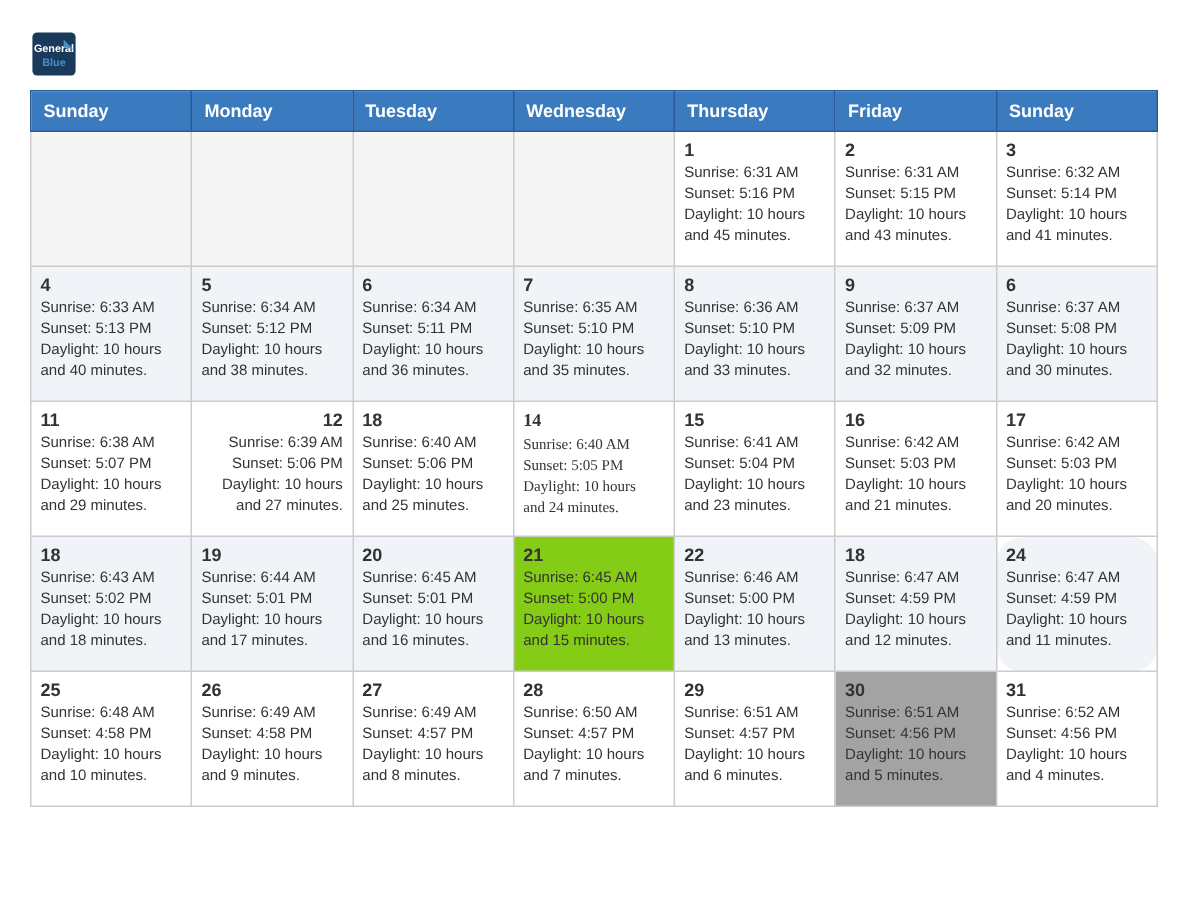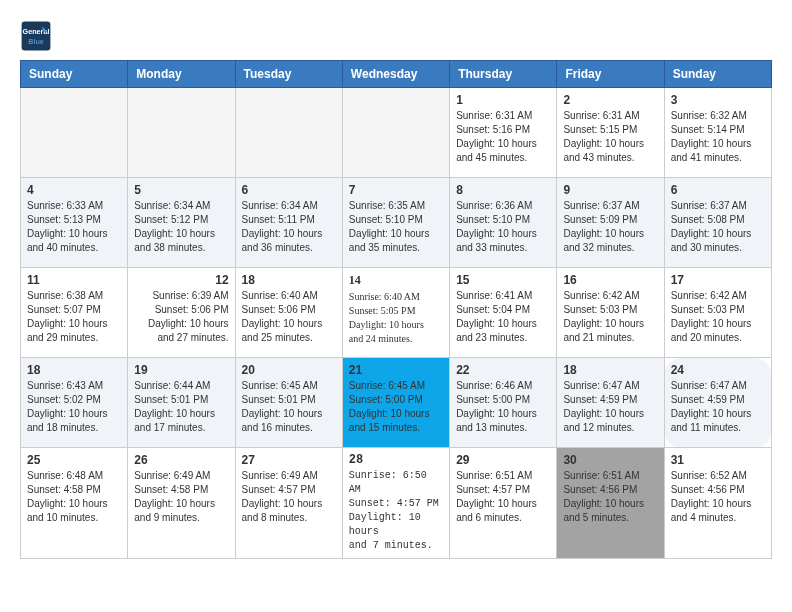--- a/index.html
+++ b/index.html
@@ -201,21 +201,21 @@
           <div class="day-info">Sunrise: 6:43 AM<br>Sunset: 5:02 PM<br>Daylight: 10 hours<br>and 18 minutes.</div>
         </td>
         <td style="background: rgb(240, 244, 248);">
           <span class="day-num">19</span>
           <div class="day-info">Sunrise: 6:44 AM<br>Sunset: 5:01 PM<br>Daylight: 10 hours<br>and 17 minutes.</div>
         </td>
         <td style="background: rgb(240, 244, 248); margin-left: 16px;">
           <span class="day-num">20</span>
           <div class="day-info">Sunrise: 6:45 AM<br>Sunset: 5:01 PM<br>Daylight: 10 hours<br>and 16 minutes.</div>
         </td>
-        <td style="background: #0ea5e9;">
+        <td style="background: #84cc16;">
           <span class="day-num">21</span>
           <div class="day-info">Sunrise: 6:45 AM<br>Sunset: 5:00 PM<br>Daylight: 10 hours<br>and 15 minutes.</div>
         </td>
         <td style="background: rgb(240, 244, 248);">
           <span class="day-num">22</span>
           <div class="day-info">Sunrise: 6:46 AM<br>Sunset: 5:00 PM<br>Daylight: 10 hours<br>and 13 minutes.</div>
         </td>
         <td style="background: rgb(240, 244, 248);">
           <span class="day-num">18</span>
           <div class="day-info">Sunrise: 6:47 AM<br>Sunset: 4:59 PM<br>Daylight: 10 hours<br>and 12 minutes.</div>
@@ -231,21 +231,21 @@
           <div class="day-info">Sunrise: 6:48 AM<br>Sunset: 4:58 PM<br>Daylight: 10 hours<br>and 10 minutes.</div>
         </td>
         <td style="background: rgb(255, 255, 255);">
           <span class="day-num">26</span>
           <div class="day-info">Sunrise: 6:49 AM<br>Sunset: 4:58 PM<br>Daylight: 10 hours<br>and 9 minutes.</div>
         </td>
         <td style="background: rgb(255, 255, 255);">
           <span class="day-num">27</span>
           <div class="day-info">Sunrise: 6:49 AM<br>Sunset: 4:57 PM<br>Daylight: 10 hours<br>and 8 minutes.</div>
         </td>
-        <td style="background: rgb(255, 255, 255); font-family: Liberation Mono, monospace;">
+        <td style="background: rgb(255, 255, 255);">
           <span class="day-num">28</span>
           <div class="day-info">Sunrise: 6:50 AM<br>Sunset: 4:57 PM<br>Daylight: 10 hours<br>and 7 minutes.</div>
         </td>
         <td style="background: rgb(255, 255, 255);">
           <span class="day-num">29</span>
           <div class="day-info">Sunrise: 6:51 AM<br>Sunset: 4:57 PM<br>Daylight: 10 hours<br>and 6 minutes.</div>
         </td>
         <td style="background: #a3a3a3;">
           <span class="day-num">30</span>
           <div class="day-info">Sunrise: 6:51 AM<br>Sunset: 4:56 PM<br>Daylight: 10 hours<br>and 5 minutes.</div>

